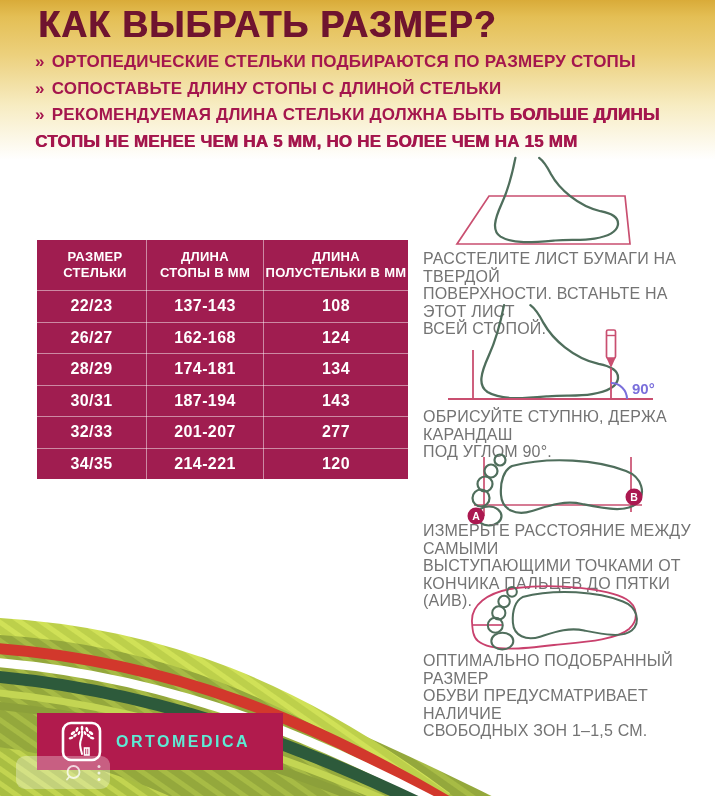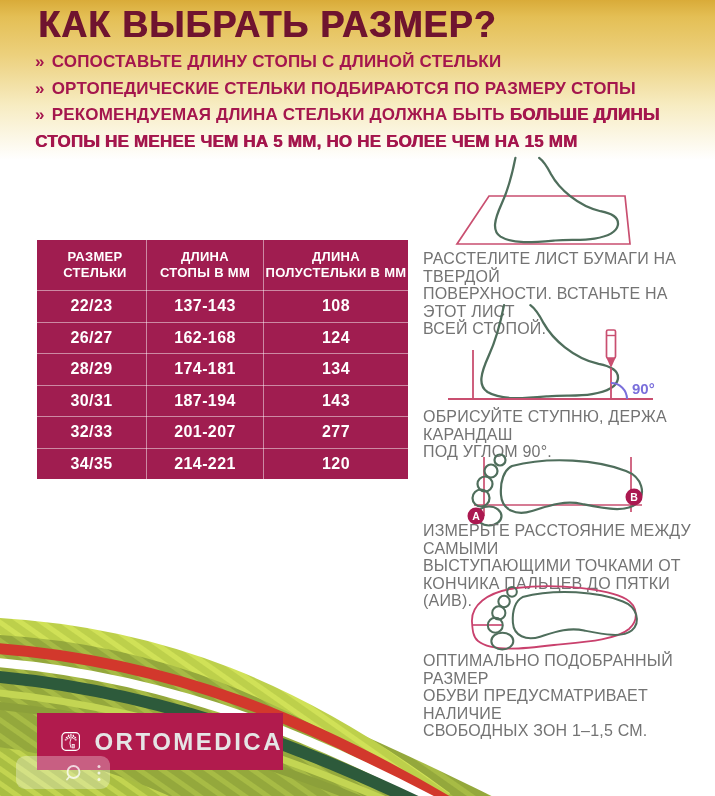--- a/index.html
+++ b/index.html
@@ -44,21 +44,21 @@
     position:absolute;color:#737373;font-size:16px;font-weight:normal;
     line-height:17.5px;letter-spacing:0.2px;white-space:pre-line;
   }
   
   .logo-banner{
     position:absolute;left:37px;top:713px;width:246px;height:57px;
     background:#b11b4d;display:flex;align-items:center;z-index:3;
   }
   .logo-icon{margin-left:24px;}
   .logo-text{
-    color:#e5e5e5;font-size:24px;font-weight:bold;letter-spacing:2.5px;margin-left:14px;
+    color:#5eead4;font-size:16px;font-weight:bold;letter-spacing:2.5px;margin-left:14px;
   }
   
   .wave{position:absolute;left:0;top:596px;z-index:1;}
   
   .viewer-toolbar{
     position:absolute;left:16px;top:756px;width:94px;height:33px;
     background:rgba(255,255,255,0.30);border-radius:9px;z-index:4;
     display:flex;align-items:center;justify-content:flex-end;gap:12px;padding-right:8px;box-sizing:border-box;
   }
   .vt-icon{opacity:0.75;}
@@ -66,22 +66,22 @@
 </head>
 <body>
 
 <div class="canvas">
 
   <div class="header-gradient"></div>
 
   <div class="page-title">КАК ВЫБРАТЬ РАЗМЕР?</div>
 
   <div class="bullets">
+    <div class="bullet"><span class="marker">»</span><span>ОРТОПЕДИЧЕСКИЕ СТЕЛЬКИ ПОДБИРАЮТСЯ ПО РАЗМЕРУ СТОПЫ</span></div>
     <div class="bullet"><span class="marker">»</span><span>СОПОСТАВЬТЕ ДЛИНУ СТОПЫ С ДЛИНОЙ СТЕЛЬКИ</span></div>
-    <div class="bullet"><span class="marker">»</span><span>ОРТОПЕДИЧЕСКИЕ СТЕЛЬКИ ПОДБИРАЮТСЯ ПО РАЗМЕРУ СТОПЫ</span></div>
     <div class="bullet"><span class="marker">»</span><span>РЕКОМЕНДУЕМАЯ ДЛИНА СТЕЛЬКИ ДОЛЖНА БЫТЬ</span><span class="xbold">БОЛЬШЕ ДЛИНЫ
 СТОПЫ НЕ МЕНЕЕ ЧЕМ НА 5 ММ, НО НЕ БОЛЕЕ ЧЕМ НА 15 ММ</span></div>
   </div>
 
   <table class="size-table">
     <thead>
       <tr>
         <th class="col-size">
             <span class="h-line">РАЗМЕР</span>
             <span class="h-line">СТЕЛЬКИ</span>

